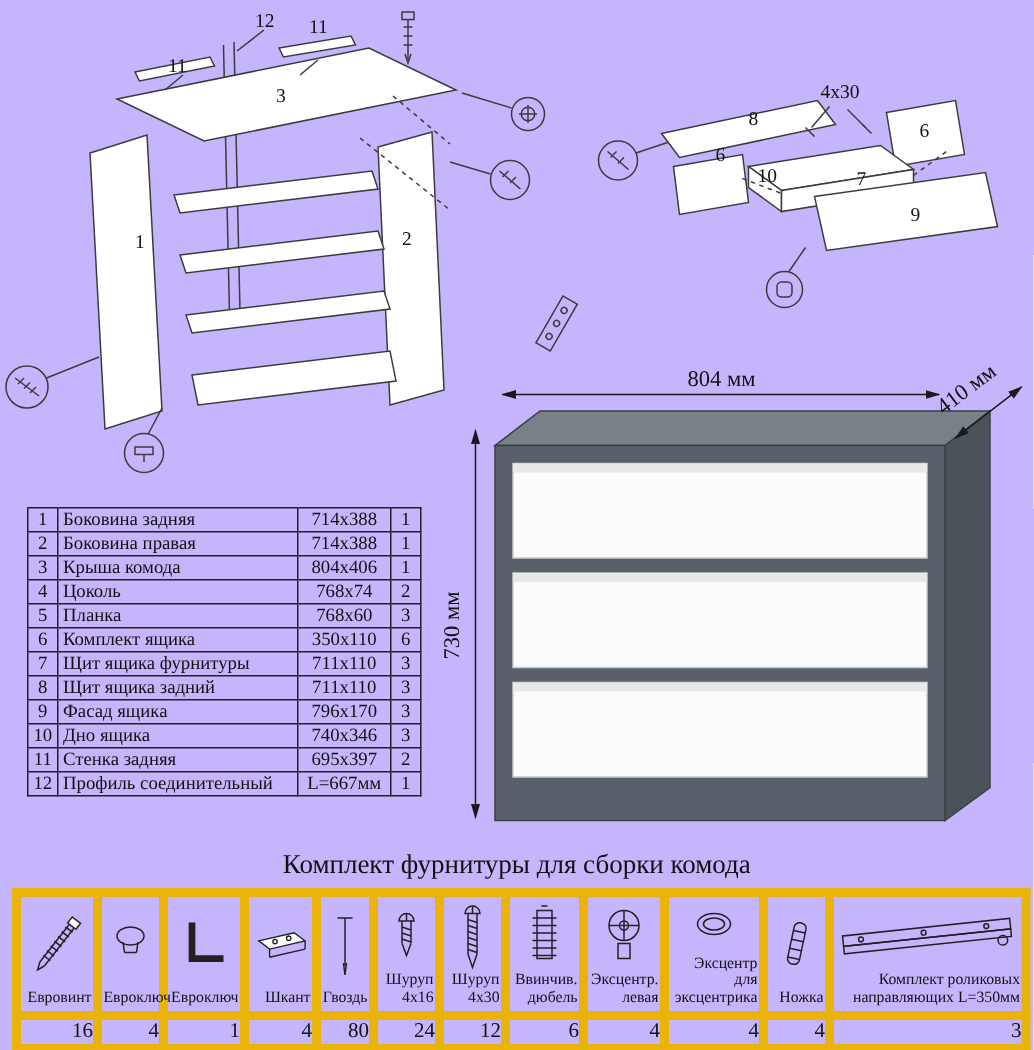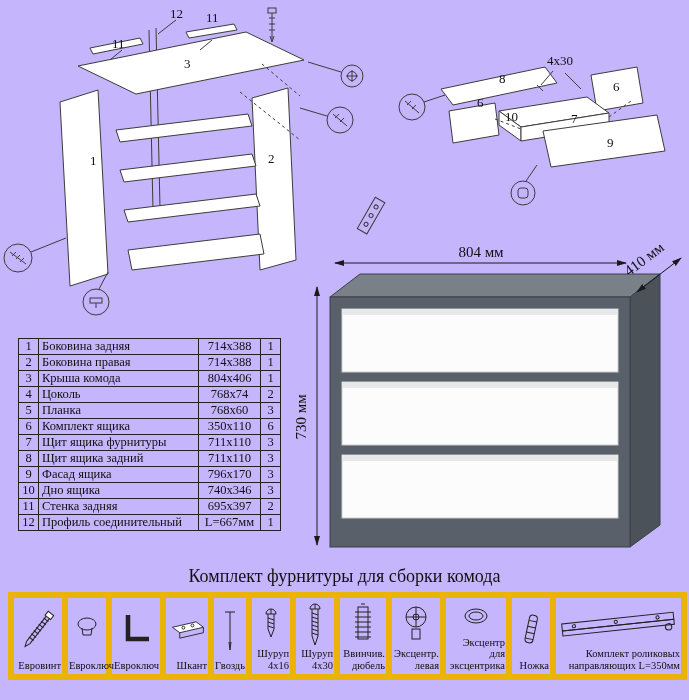--- a/index.html
+++ b/index.html
@@ -471,16 +471,30 @@
                     <circle cx="58" cy="20.5" r="1.6"></circle>
                     <circle cx="100" cy="20.5" r="1.6"></circle>
               <circle cx="110" cy="31" r="3.2"></circle>
             </g>
                 </svg>
           </div>
           <div class="hw-name">Комплект роликовых направляющих L=350мм</div>
         </div>
           </td>
       </tr>
+      <tr>
+        <td class="hw-qty">16</td>
+        <td class="hw-qty">4</td>
+        <td class="hw-qty">1</td>
+        <td class="hw-qty">4</td>
+        <td class="hw-qty">80</td>
+        <td class="hw-qty">24</td>
+        <td class="hw-qty">12</td>
+        <td class="hw-qty">6</td>
+        <td class="hw-qty">4</td>
+        <td class="hw-qty">4</td>
+        <td class="hw-qty">4</td>
+        <td class="hw-qty">3</td>
+      </tr>
     </tbody>
   </table>
 
 </div>
 
 </body></html>

